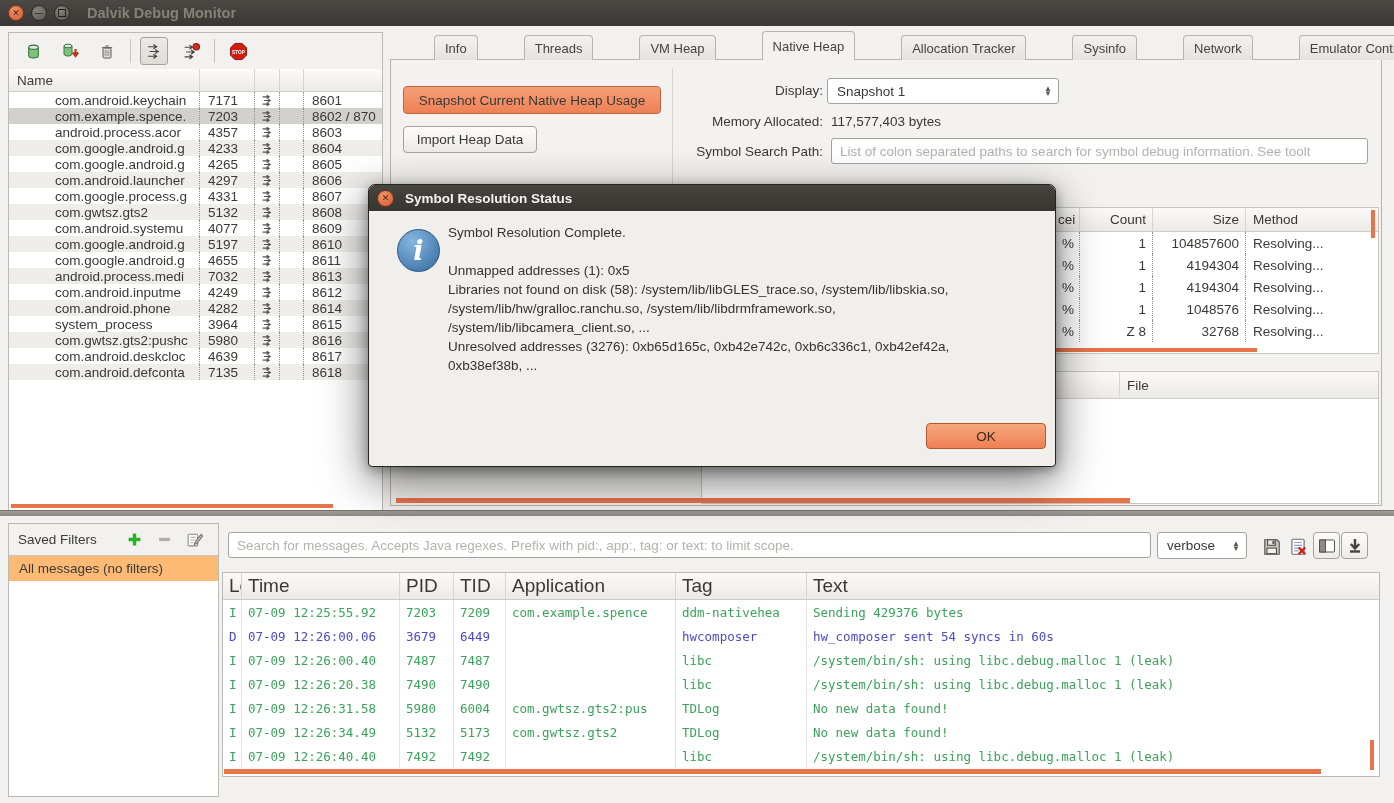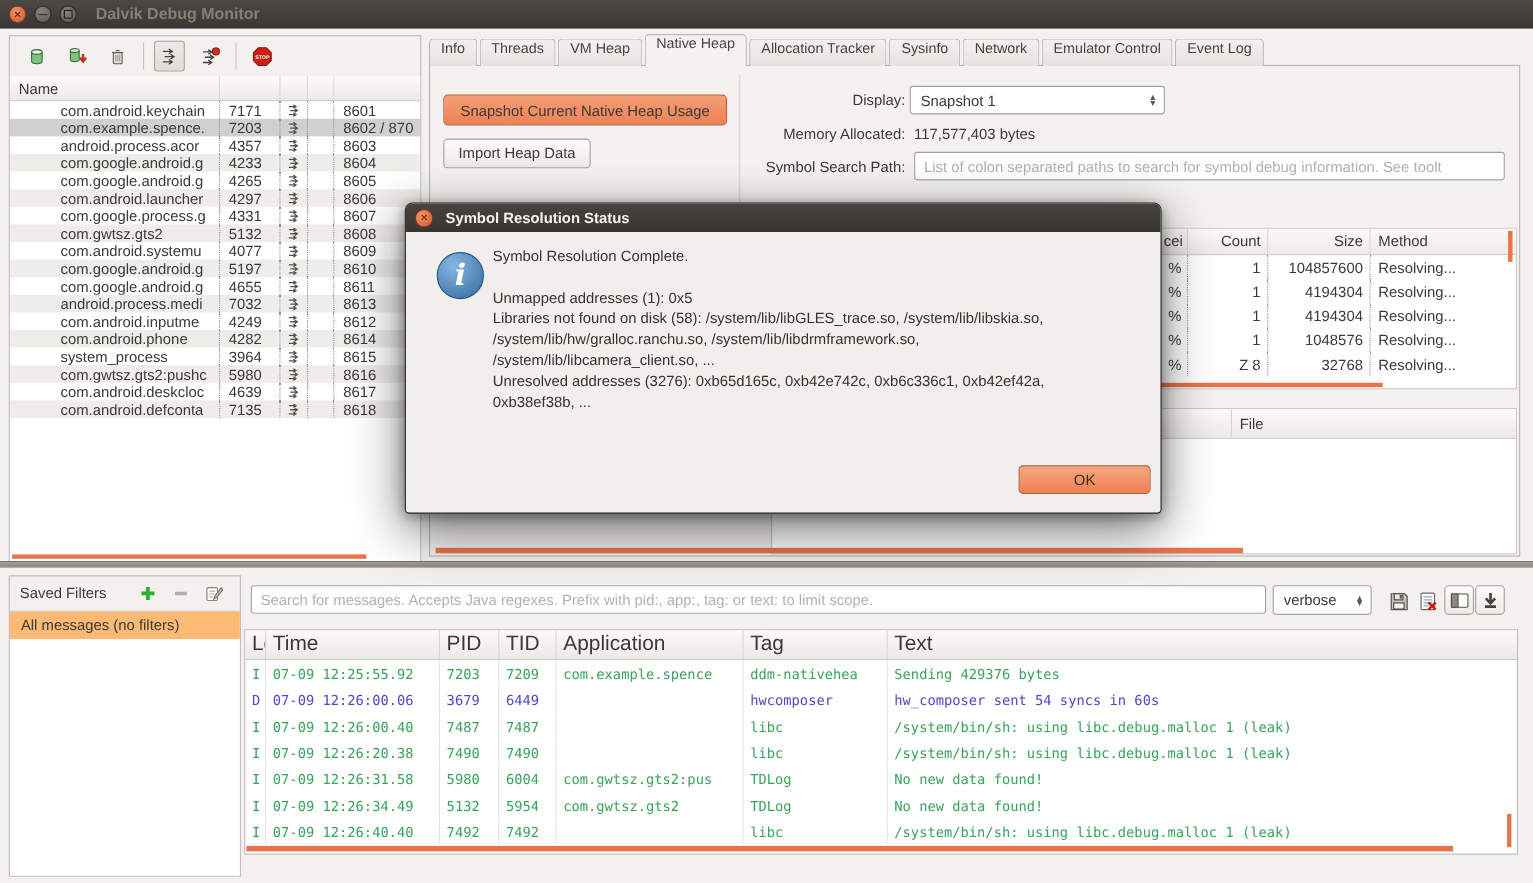--- a/index.html
+++ b/index.html
@@ -32,22 +32,22 @@
   .dev-row.selected{background:#d2d0cc;}
   .dc{box-sizing:border-box;border-right:1px dotted #95928c;height:100%;display:flex;align-items:center;overflow:hidden;white-space:nowrap;}
   .dc-name{width:191px;padding-left:46px;}
   .dc-pid{width:55px;padding-left:8px;}
   .dc-ico{width:25px;justify-content:center;}
   .dc-x{width:24px;}
   .dc-port{flex:1;padding-left:8px;border-right:none;}
   .left-hbar{position:absolute;left:2px;bottom:2px;width:322px;height:4px;background:#e8744a;z-index:2;}
   
   .tabbar{position:absolute;left:390px;top:33px;height:27px;display:flex;gap:2px;align-items:flex-end;z-index:3;}
-  .tab{height:24px;padding:0 10px;display:flex;background:linear-gradient(#f2f1ee,#e5e3df);
-    border:1px solid #b7b4ae;border-bottom:none;border-radius:4px 4px 0 0;color:#46443f;white-space:nowrap;}
+  .tab{height:24px;padding:0 10px;display:flex;align-items:center;background:linear-gradient(#f2f1ee,#e5e3df);
+    border:1px solid #b7b4ae;border-bottom:none;border-radius:4px 4px 0 0;color:#46443f;white-space:nowrap;margin-left:44px;}
   .tab.active{height:28px;background:#f3f2f0;z-index:4;}
   
   .right-pane{position:absolute;left:390px;top:59px;width:992px;height:447px;background:#f3f2f0;
     border:1px solid #b7b4ae;box-sizing:border-box;z-index:1;}
   .btn{background:linear-gradient(#fcfbfa,#edebe7);border:1px solid #a5a29c;border-radius:4px;color:#3a3936;
     display:flex;align-items:center;justify-content:center;box-sizing:border-box;font-size:13.5px;}
   .btn.orange{background:linear-gradient(#f59e76,#ee8156);border-color:#c0643b;}
   .snapshot-btn{position:absolute;left:12px;top:26px;width:258px;height:28px;}
   .import-btn{position:absolute;left:12px;top:66px;width:134px;height:27px;}
   .vsep{position:absolute;left:281px;top:8px;width:1px;height:140px;background:#d7d4cf;}
@@ -730,21 +730,21 @@
           <span class="lc w-tid">6004</span>
           <span class="lc w-app">com.gwtsz.gts2:pus</span>
           <span class="lc w-tag">TDLog</span>
           <span class="lc w-text">No new data found!</span>
         </div>
 
         <div class="log-row c-green alt">
           <span class="lc w-lvl">I</span>
           <span class="lc w-time">07-09 12:26:34.49</span>
           <span class="lc w-pid">5132</span>
-          <span class="lc w-tid">5954</span>
+          <span class="lc w-tid">5173</span>
           <span class="lc w-app">com.gwtsz.gts2</span>
           <span class="lc w-tag">TDLog</span>
           <span class="lc w-text">No new data found!</span>
         </div>
 
         <div class="log-row c-green">
           <span class="lc w-lvl">I</span>
           <span class="lc w-time">07-09 12:26:40.40</span>
           <span class="lc w-pid">7492</span>
           <span class="lc w-tid">7492</span>

